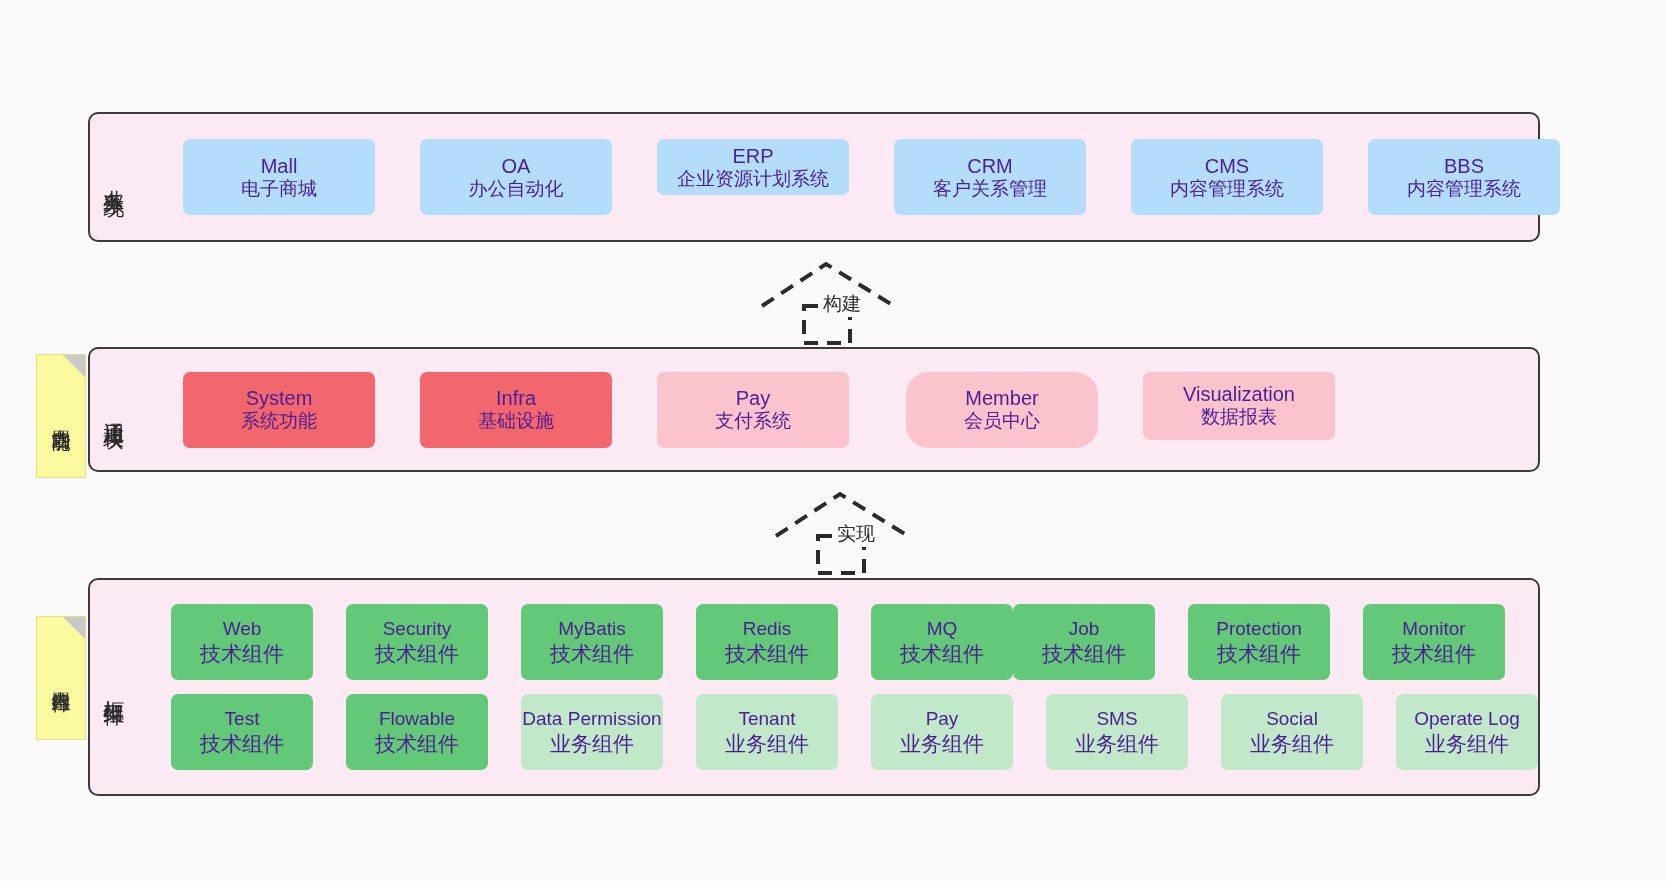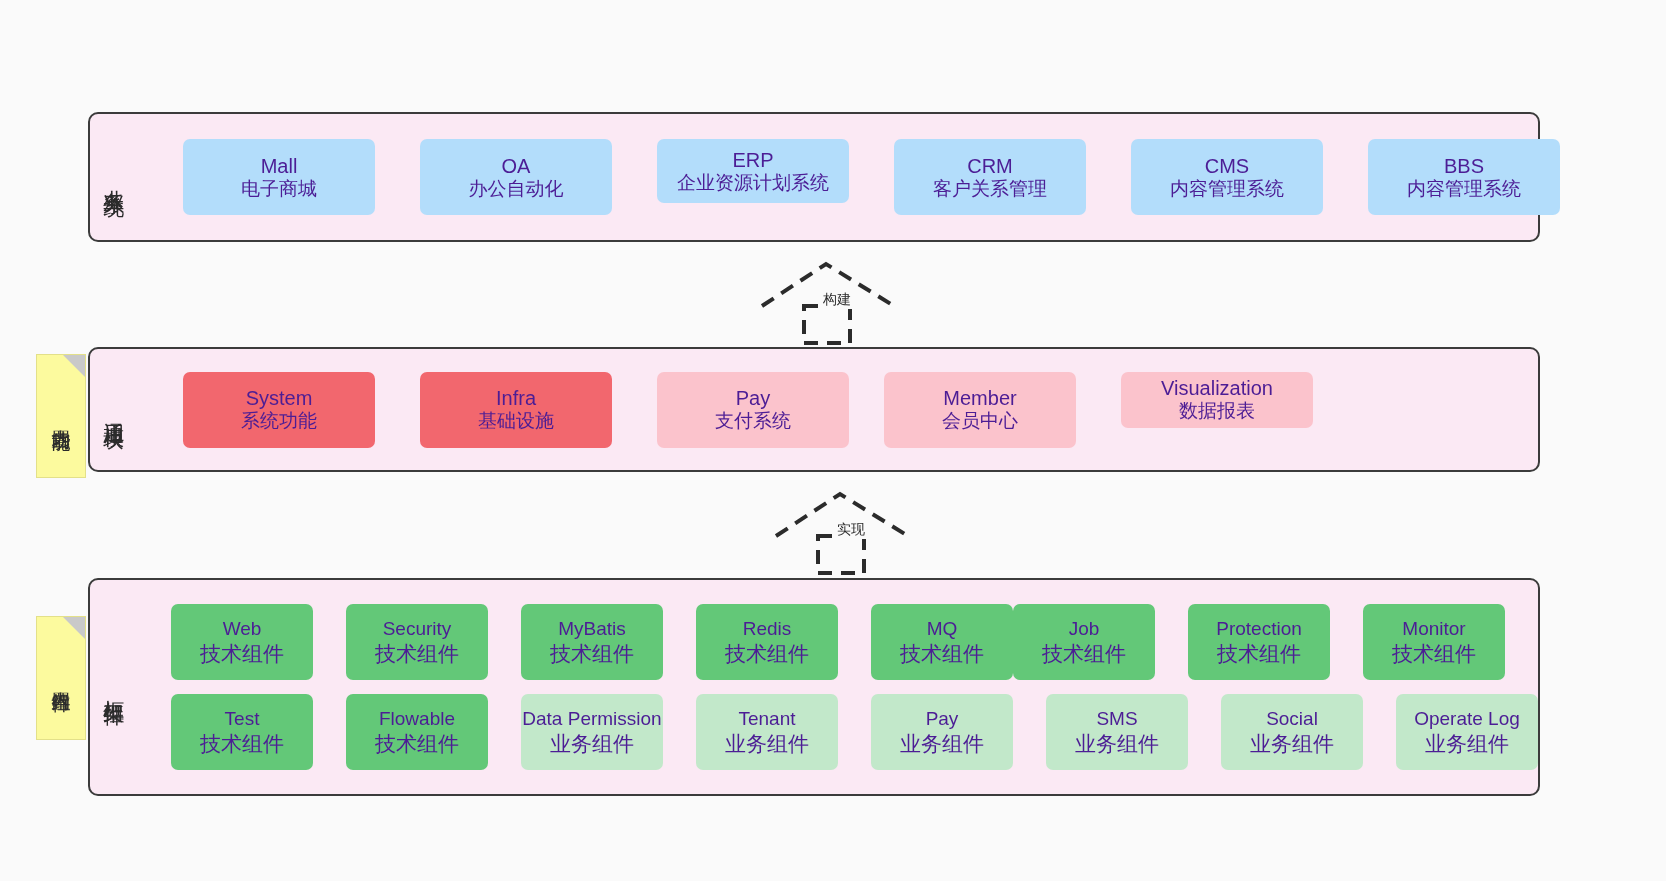--- a/index.html
+++ b/index.html
@@ -76,21 +76,21 @@
     width: 0; height: 0;
     border-left: 22px solid transparent;
     border-top: 22px solid #c9c9c9;
   }
 
   
   .gen-arrow { position: absolute; }
   .gen-arrow svg { display: block; overflow: visible; }
   .gen-label {
     position: absolute;
-    font-size: 14px;
+    font-size: 19px;
     color: #2b2b2b;
     background: #fafafa;
     padding: 0 3px;
     white-space: nowrap;
     user-select: none;
   }
 </style>
 </head>
 <body>
 
@@ -101,21 +101,21 @@
     <div class="layer-body">
       <div class="row" id="row-business">
           <div class="tile" style="background: rgb(179, 221, 251); width: 192px; height: 76px; margin-left: 45px;">
             <div class="t-en">Mall</div>
             <div class="t-cn">电子商城</div>
           </div>
           <div class="tile" style="background: rgb(179, 221, 251); width: 192px; height: 76px; margin-left: 45px;">
             <div class="t-en">OA</div>
             <div class="t-cn">办公自动化</div>
           </div>
-          <div class="tile" style="background: rgb(179, 221, 251); width: 192px; height: 64px; margin-left: 45px;">
+          <div class="tile" style="background: rgb(179, 221, 251); width: 192px; height: 56px; margin-left: 45px;">
             <div class="t-en">ERP</div>
             <div class="t-cn">企业资源计划系统</div>
           </div>
           <div class="tile" style="background: rgb(179, 221, 251); width: 192px; height: 76px; margin-left: 45px;">
             <div class="t-en">CRM</div>
             <div class="t-cn">客户关系管理</div>
           </div>
           <div class="tile" style="background: rgb(179, 221, 251); width: 192px; height: 76px; margin-left: 45px;">
             <div class="t-en">CMS</div>
             <div class="t-cn">内容管理系统</div>
@@ -150,25 +150,25 @@
             <div class="t-cn">系统功能</div>
           </div>
           <div class="tile" style="background: rgb(242, 103, 110); width: 192px; height: 76px; margin-left: 45px;">
             <div class="t-en">Infra</div>
             <div class="t-cn">基础设施</div>
           </div>
           <div class="tile" style="background: rgb(251, 195, 204); width: 192px; height: 76px; margin-left: 45px;">
             <div class="t-en">Pay</div>
             <div class="t-cn">支付系统</div>
           </div>
-          <div class="tile" style="background: rgb(251, 195, 204); width: 192px; height: 76px; margin-left: 35px;">
+          <div class="tile" style="background: rgb(251, 195, 204); width: 192px; height: 76px; margin-left: 57px; border-radius: 23px;">
             <div class="t-en">Member</div>
             <div class="t-cn">会员中心</div>
           </div>
-          <div class="tile" style="background: rgb(251, 195, 204); width: 192px; height: 56px; margin-left: 45px; align-items: center;">
+          <div class="tile" style="background: rgb(251, 195, 204); width: 192px; height: 68px; margin-left: 45px; align-items: center;">
             <div class="t-en">Visualization</div>
             <div class="t-cn">数据报表</div>
           </div>
         </div>
     </div>
   </div>
 
   <div class="gen-arrow" id="arrow-implement" style="left:772px; top:490px; width:140px; height:85px;">
     <svg width="140" height="85" viewBox="0 0 140 85" aria-hidden="true">
       <path d="M 4 46 L 68 4 L 136 46" fill="none" stroke="#2b2b2b" stroke-width="4" stroke-dasharray="14 9" stroke-linecap="butt"></path>

